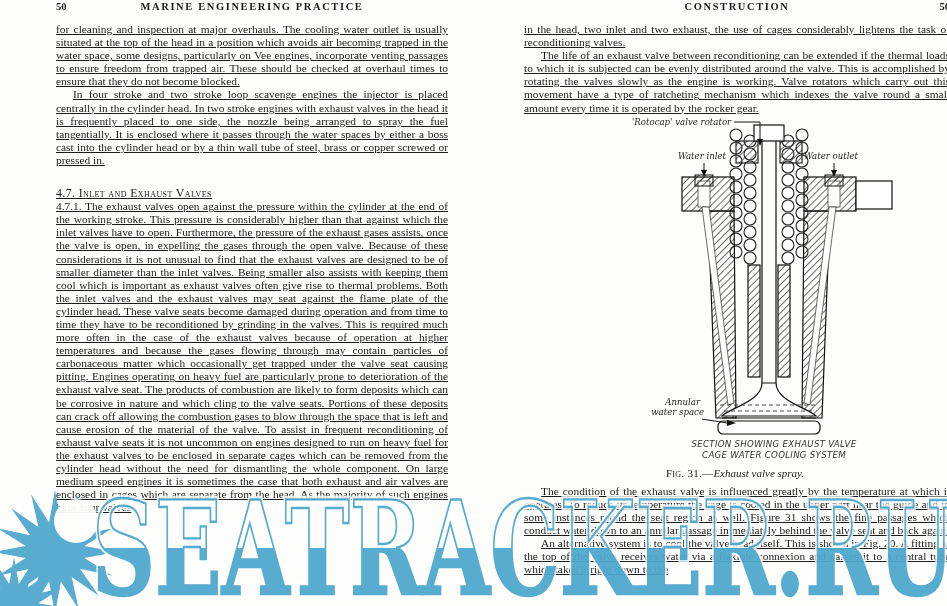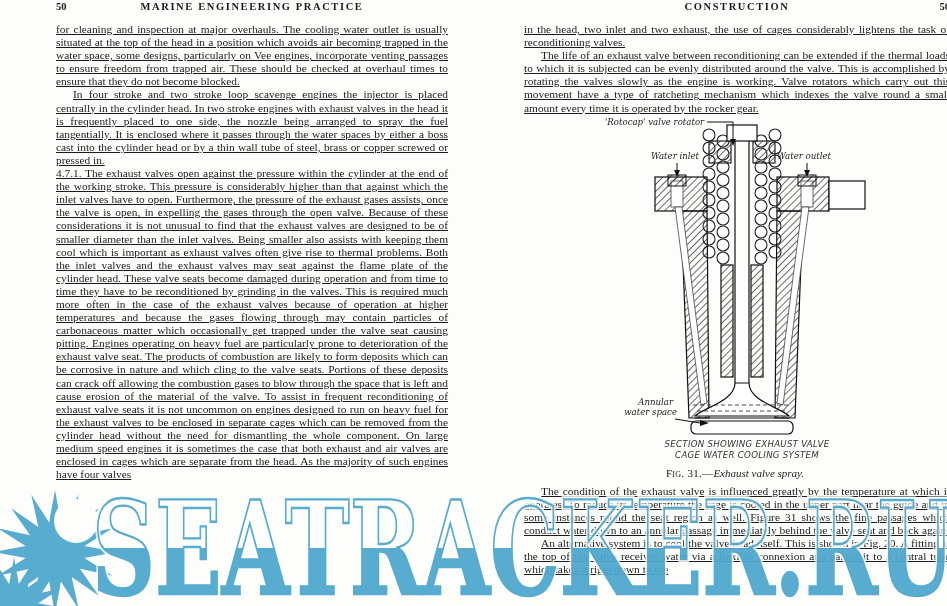--- a/index.html
+++ b/index.html
@@ -15,21 +15,21 @@
   .runhead{display:flex;align-items:flex-start;font-size:10.5px;font-weight:bold;
     letter-spacing:1.6px;padding-top:1px;height:22px;}
   .runhead .rh-spacer{flex:1;}
   .runhead .rh-title{flex:0 1 auto;text-align:left;}
   .pageno{width:40px;font-weight:bold;letter-spacing:0;}
   .body-text{font-size:11.4px;line-height:13.1px;text-align:justify;}
   .body-text p{margin:0;text-decoration:underline;}
   .body-text p.indent{text-indent:17px;}
   .sec-head{margin-top:20px !important;font-variant:small-caps;letter-spacing:.4px;
     text-align:left;font-size:11.8px;}
-  .figure-wrap{margin-left:73px;width:302px;}
+  .figure-wrap{margin-left:100px;width:302px;}
   .fig-caption{margin-left:60px;width:302px;text-align:center;font-size:11px;
     line-height:13px;margin-top:2px;margin-bottom:5px;}
   .fig-prefix{font-variant:small-caps;letter-spacing:.3px;}
   .fig-italic{font-style:italic;}
   #wm{position:absolute;left:0;top:0;width:947px;height:606px;pointer-events:none;}
   svg text.fig-label{font-family:"DejaVu Serif",serif;font-style:italic;font-size:8.6px;fill:#222;}
   svg text.fig-secap{font-family:"DejaVu Sans",sans-serif;font-style:italic;font-size:8.6px;
     letter-spacing:.3px;fill:#333;}
 </style>
 </head>
@@ -39,20 +39,21 @@
   <div class="runhead">
     <div class="pageno">50</div>
     <div class="rh-spacer"></div>
     <div class="rh-title">MARINE  ENGINEERING  PRACTICE</div>
     <div class="rh-spacer"></div>
     <div class="pageno"></div>
   </div>
   <div class="body-text">
     <p>for cleaning and inspection at major overhauls. The cooling water outlet is usually situated at the top of the head in a position which avoids air becoming trapped in the water space, some designs, particularly on Vee engines, incorporate venting passages to ensure freedom from trapped air. These should be checked at overhaul times to ensure that they do not become blocked.</p>
     <p class="indent">In four stroke and two stroke loop scavenge engines the injector is placed centrally in the cylinder head. In two stroke engines with exhaust valves in the head it is frequently placed to one side, the nozzle being arranged to spray the fuel tangentially. It is enclosed where it passes through the water spaces by either a boss cast into the cylinder head or by a thin wall tube of steel, brass or copper screwed or pressed in.</p>
+    <p class="sec-head">4.7. Inlet and Exhaust Valves</p>
     <p>4.7.1. The exhaust valves open against the pressure within the cylinder at the end of the working stroke. This pressure is considerably higher than that against which the inlet valves have to open. Furthermore, the pressure of the exhaust gases assists, once the valve is open, in expelling the gases through the open valve. Because of these considerations it is not unusual to find that the exhaust valves are designed to be of smaller diameter than the inlet valves. Being smaller also assists with keeping them cool which is important as exhaust valves often give rise to thermal problems. Both the inlet valves and the exhaust valves may seat against the flame plate of the cylinder head. These valve seats become damaged during operation and from time to time they have to be reconditioned by grinding in the valves. This is required much more often in the case of the exhaust valves because of operation at higher temperatures and because the gases flowing through may contain particles of carbonaceous matter which occasionally get trapped under the valve seat causing pitting. Engines operating on heavy fuel are particularly prone to deterioration of the exhaust valve seat. The products of combustion are likely to form deposits which can be corrosive in nature and which cling to the valve seats. Portions of these deposits can crack off allowing the combustion gases to blow through the space that is left and cause erosion of the material of the valve. To assist in frequent reconditioning of exhaust valve seats it is not uncommon on engines designed to run on heavy fuel for the exhaust valves to be enclosed in separate cages which can be removed from the cylinder head without the need for dismantling the whole component. On large medium speed engines it is sometimes the case that both exhaust and air valves are enclosed in cages which are separate from the head. As the majority of such engines have four valves</p>
   </div>
 </div>
 
 <div class="col col-right">
   <div class="runhead">
     <div class="pageno"></div>
     <div class="rh-spacer"></div>
     <div class="rh-title">CONSTRUCTION</div>
     <div class="rh-spacer"></div>

